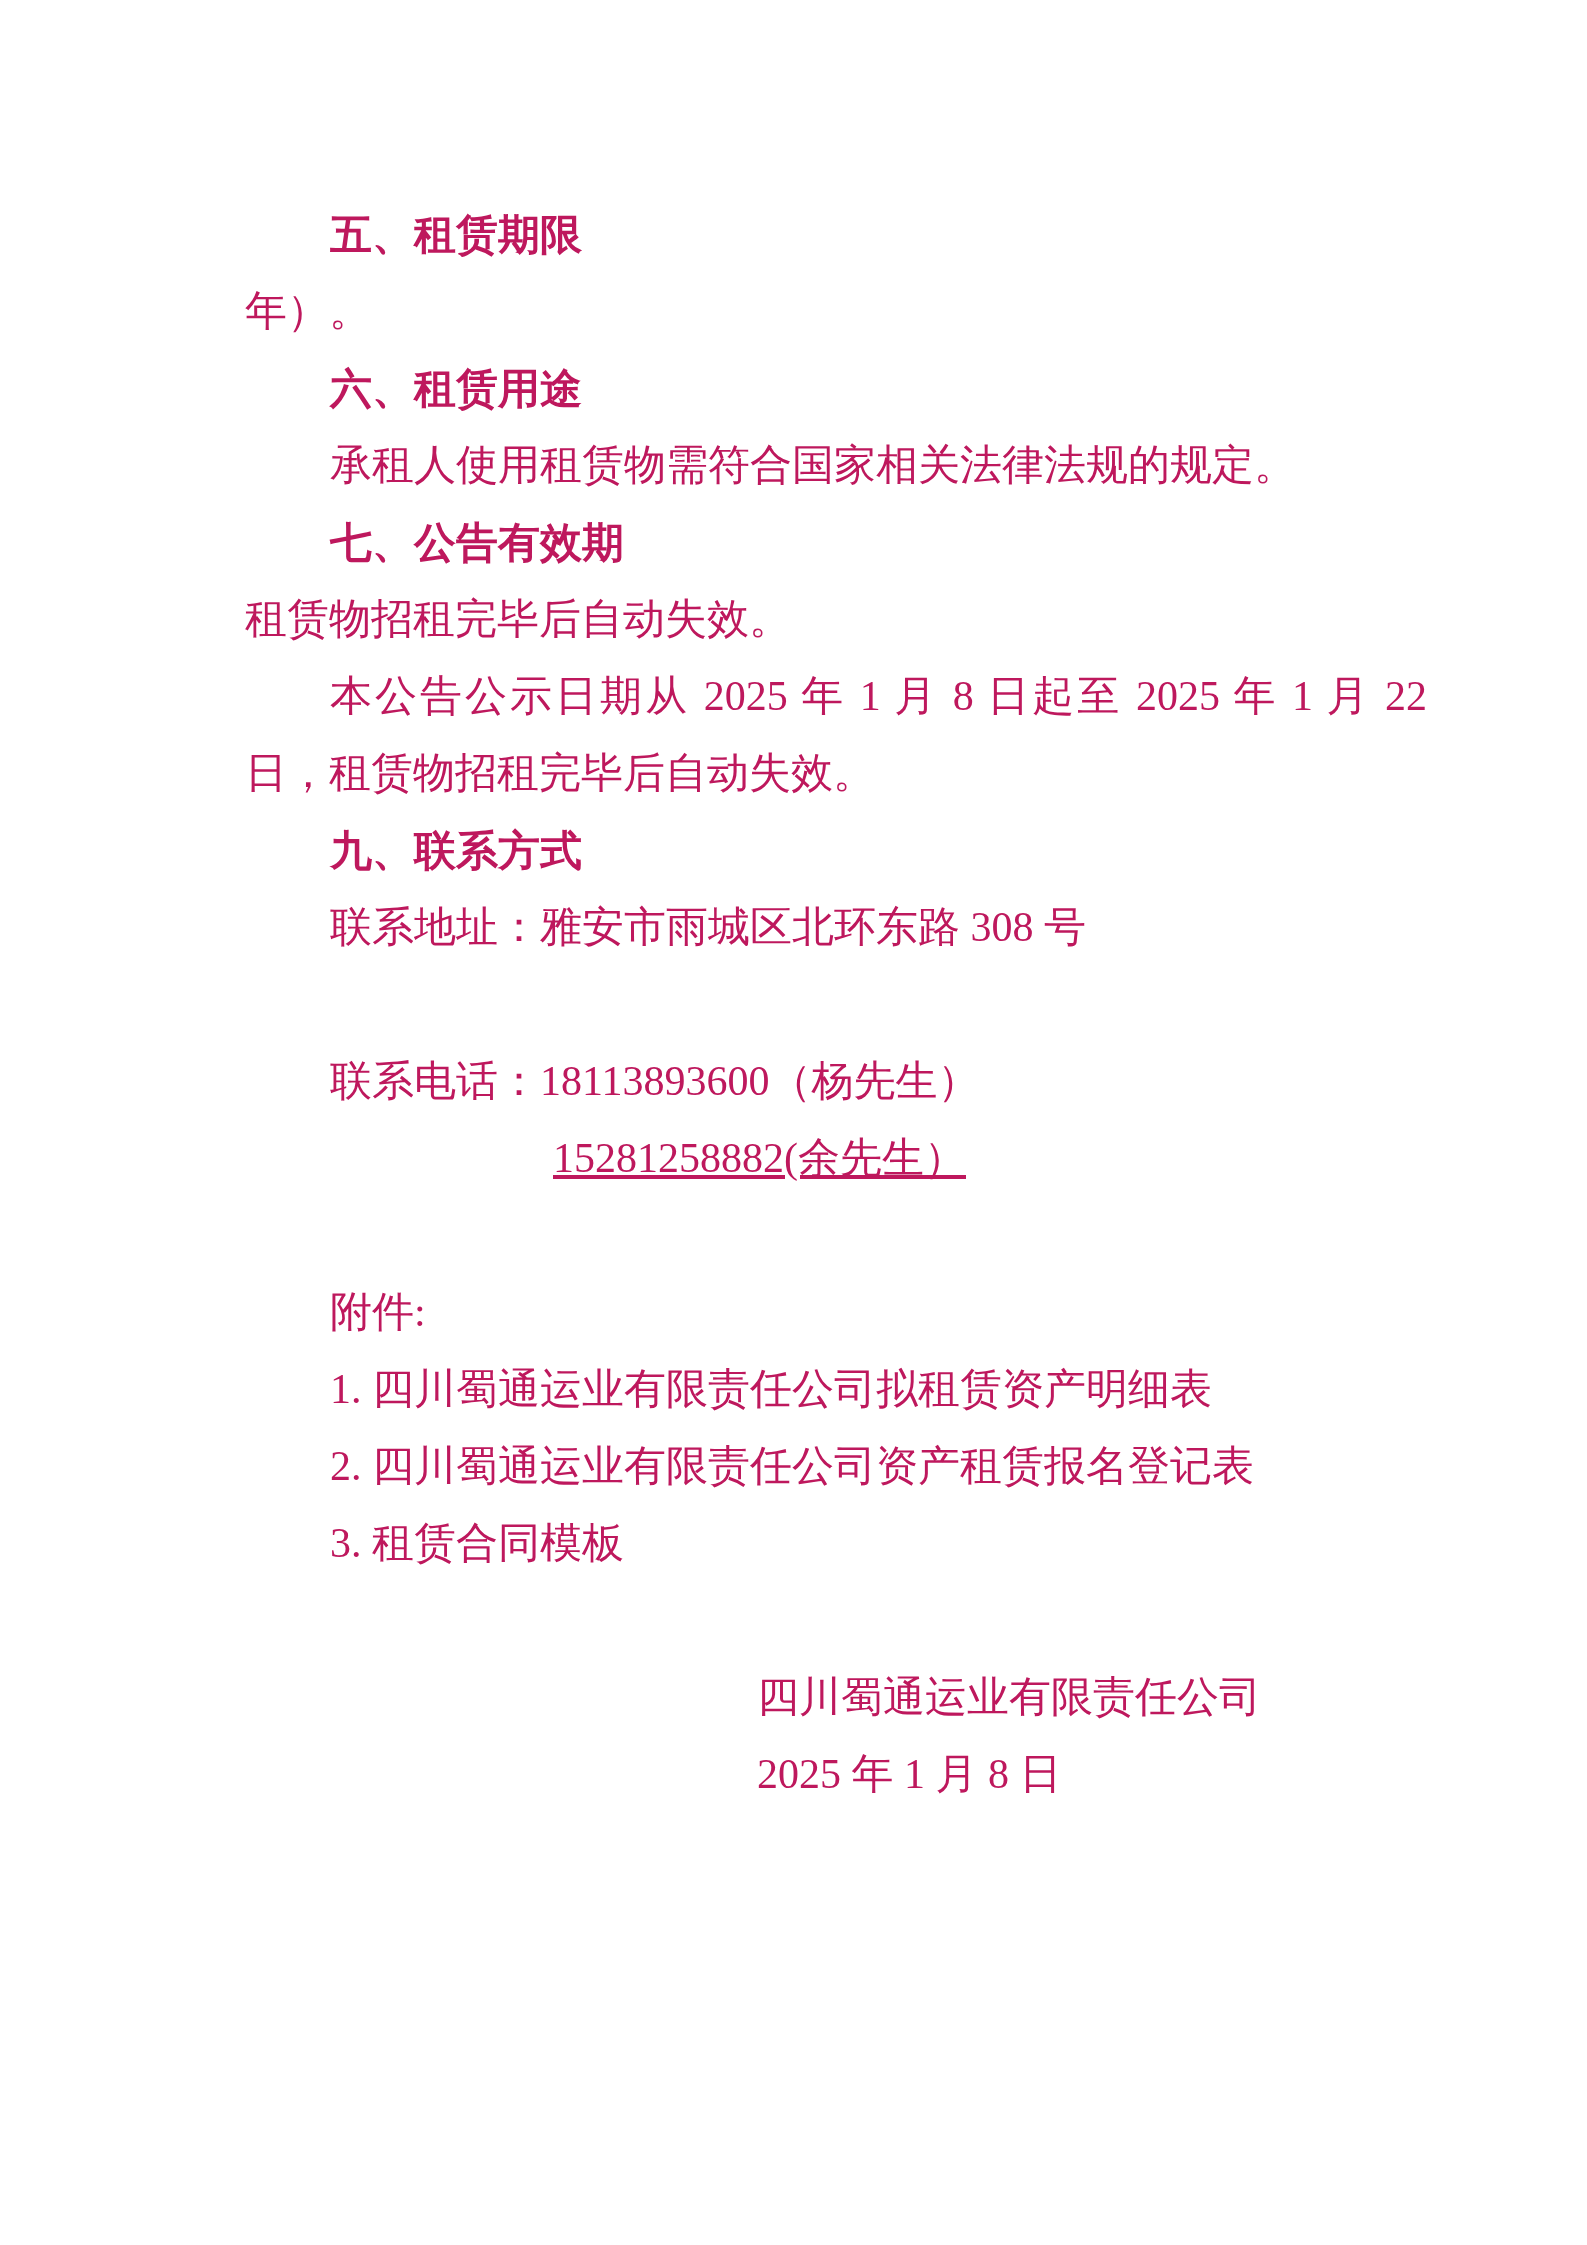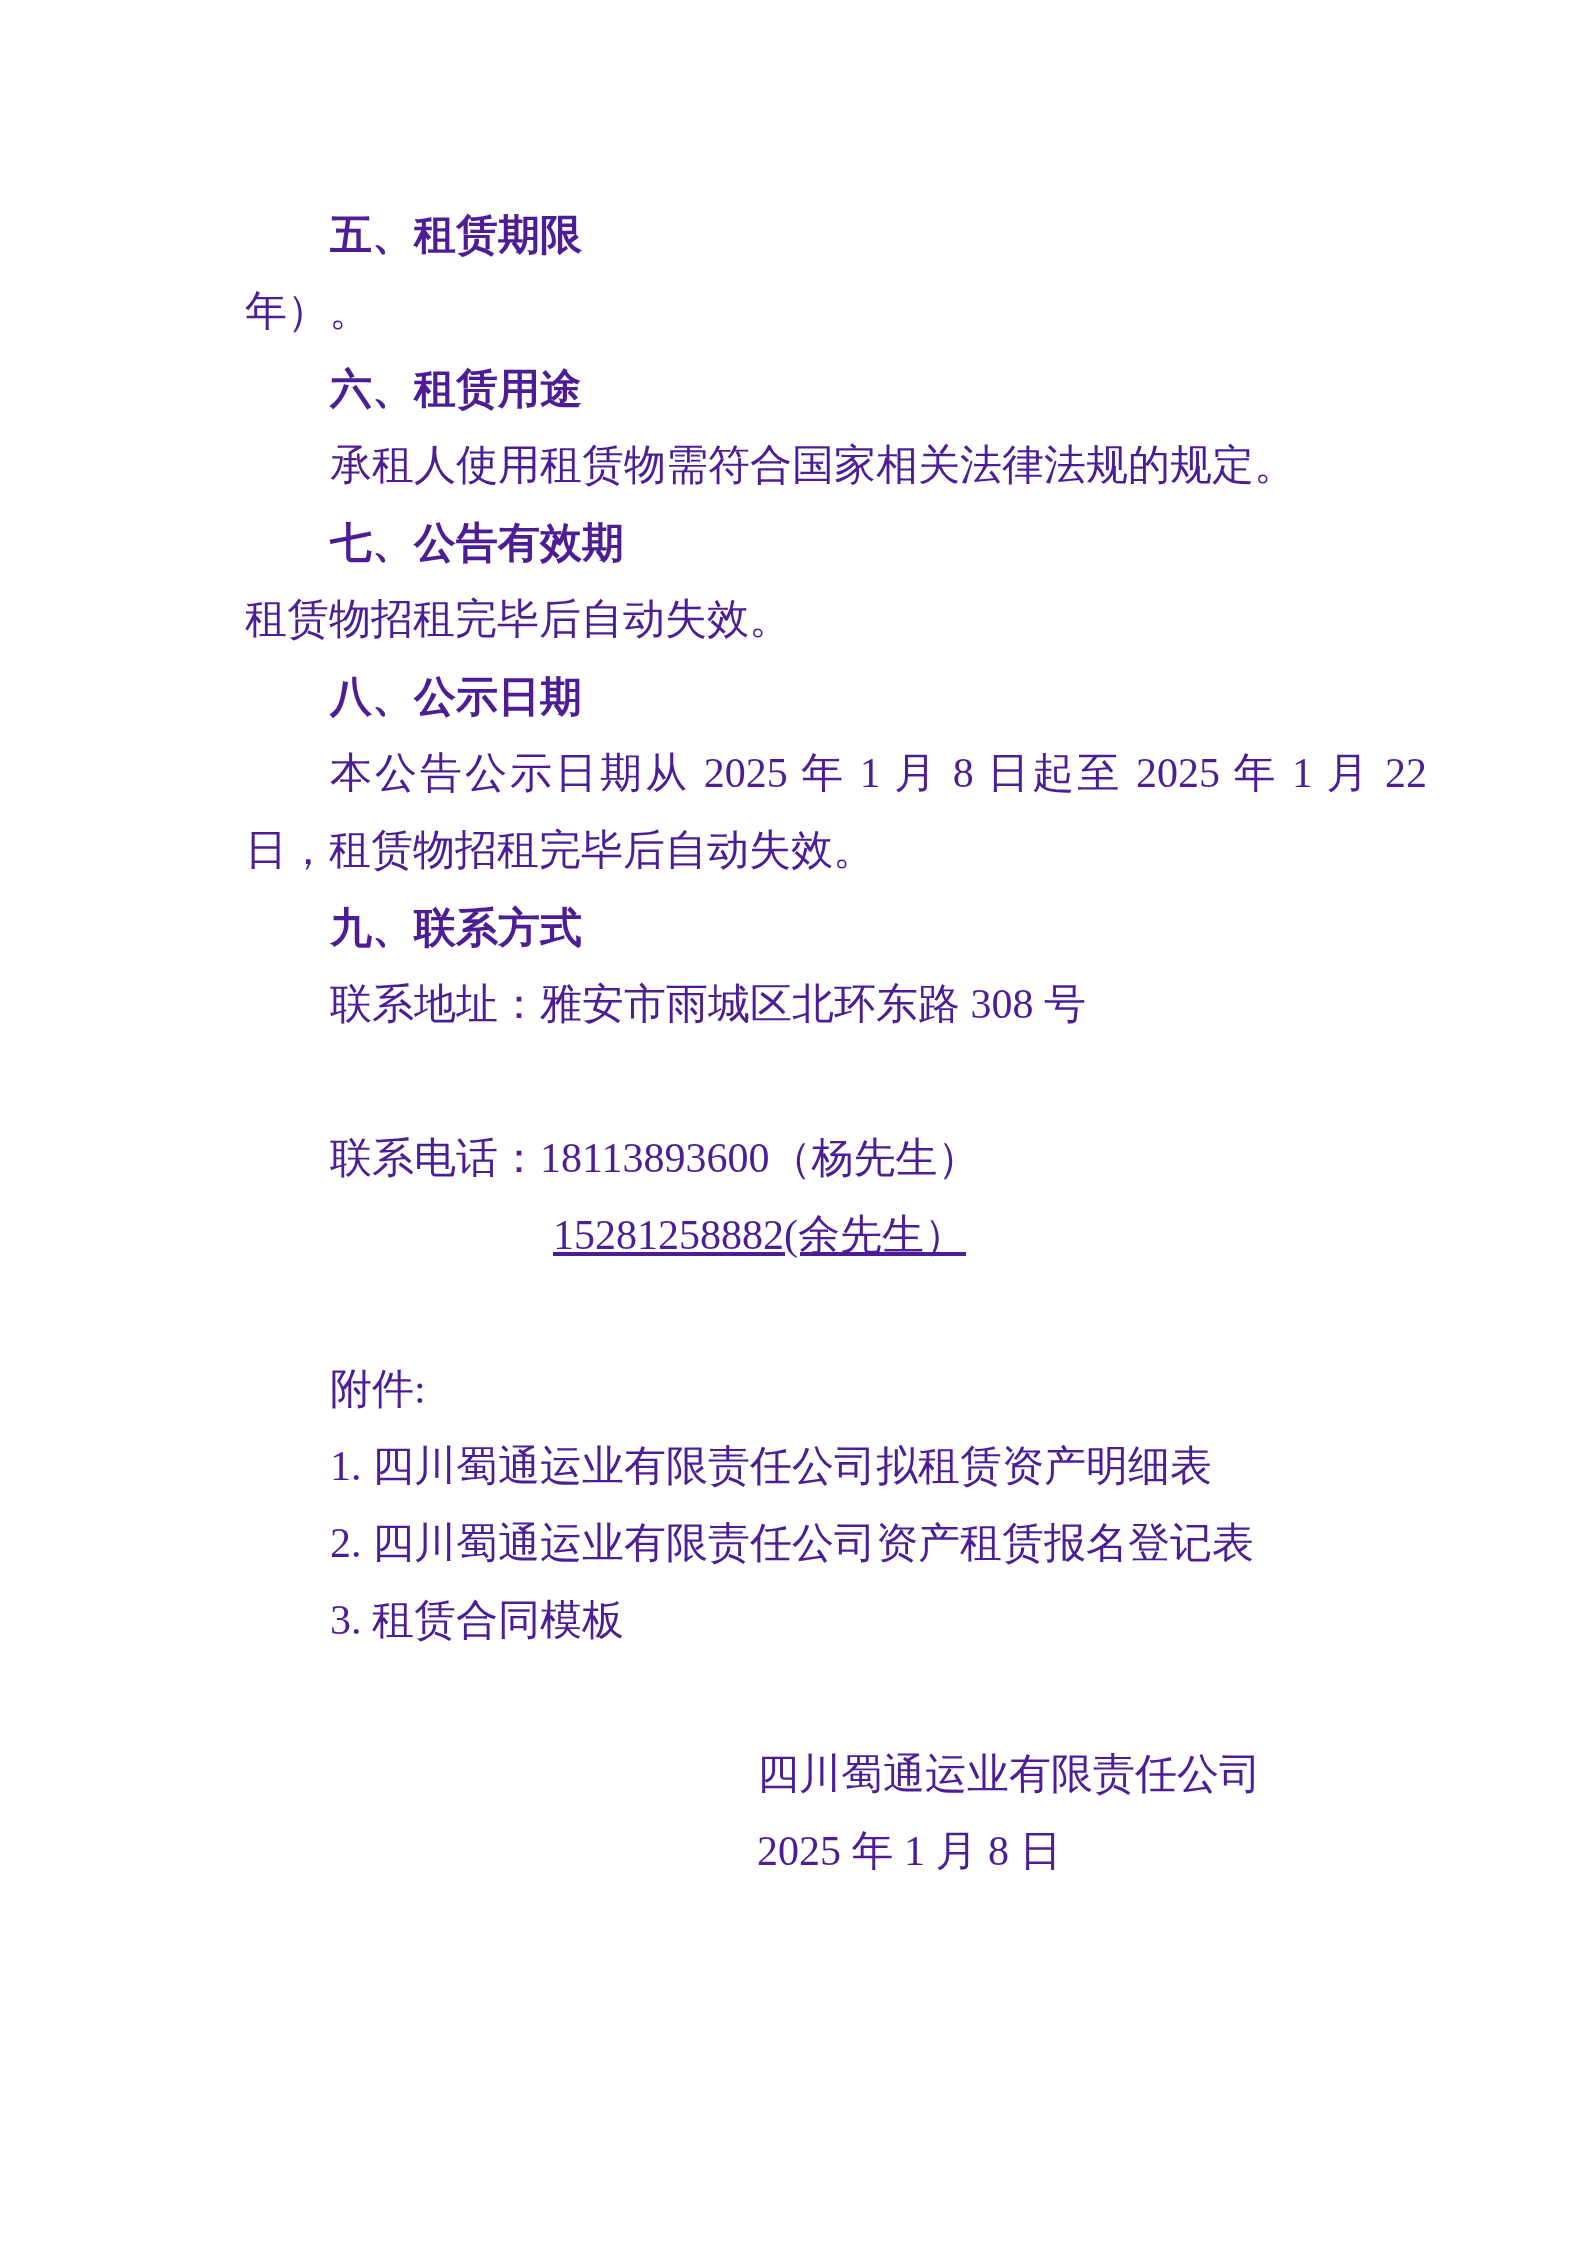--- a/index.html
+++ b/index.html
@@ -5,21 +5,21 @@
   html, body {
     margin: 0;
     padding: 0;
     background: #ffffff;
   }
   .page {
     position: relative;
     width: 1587px;
     height: 2245px;
     background: #ffffff;
-    color: #4c1d95;
+    color: #be185d;
     box-sizing: border-box;
     padding: 196px 160px 0 245px;
     font-family: "Liberation Serif", "DejaVu Serif", serif;
     font-size: 42px;
     overflow: hidden;
   }
   .line {
     height: 77px;
     line-height: 77px;
     white-space: pre;
@@ -53,21 +53,20 @@
 
   <div class="line heading indent">五、租赁期限</div>
   <div class="line">年）。</div>
 
   <div class="line heading indent">六、租赁用途</div>
   <div class="line indent">承租人使用租赁物需符合国家相关法律法规的规定。</div>
 
   <div class="line heading indent">七、公告有效期</div>
   <div class="line">租赁物招租完毕后自动失效。</div>
 
-  <div class="line heading indent">八、公示日期</div>
   <div class="line indent stretch">本公告公示日期从 2025 年 1 月 8 日起至 2025 年 1 月 22</div>
   <div class="line">日，租赁物招租完毕后自动失效。</div>
 
   <div class="line heading indent">九、联系方式</div>
   <div class="line indent">联系地址：雅安市雨城区北环东路 308 号</div>
 
   <div class="line"></div>
 
   <div class="line indent">联系电话：18113893600（杨先生）</div>
   <div class="line phone2">15281258882(余先生）</div>

